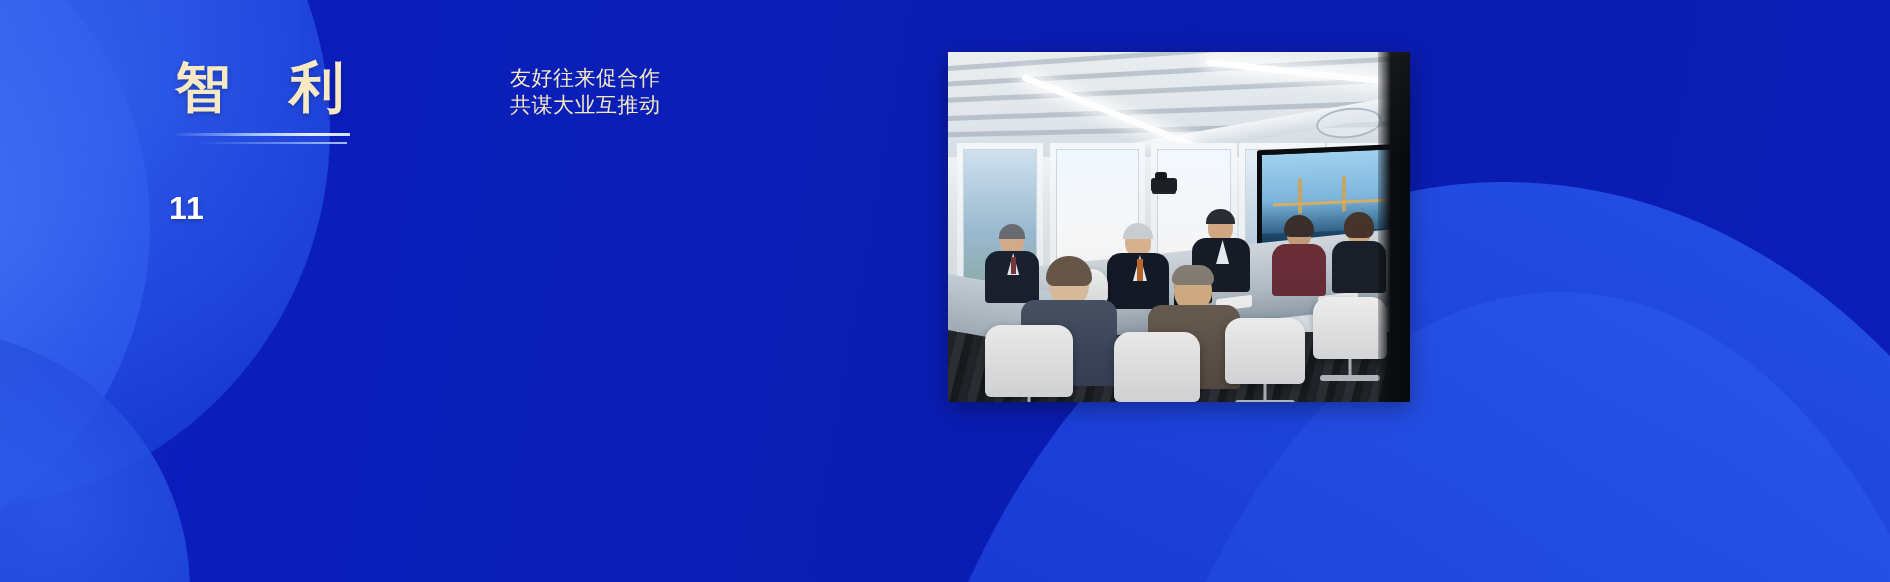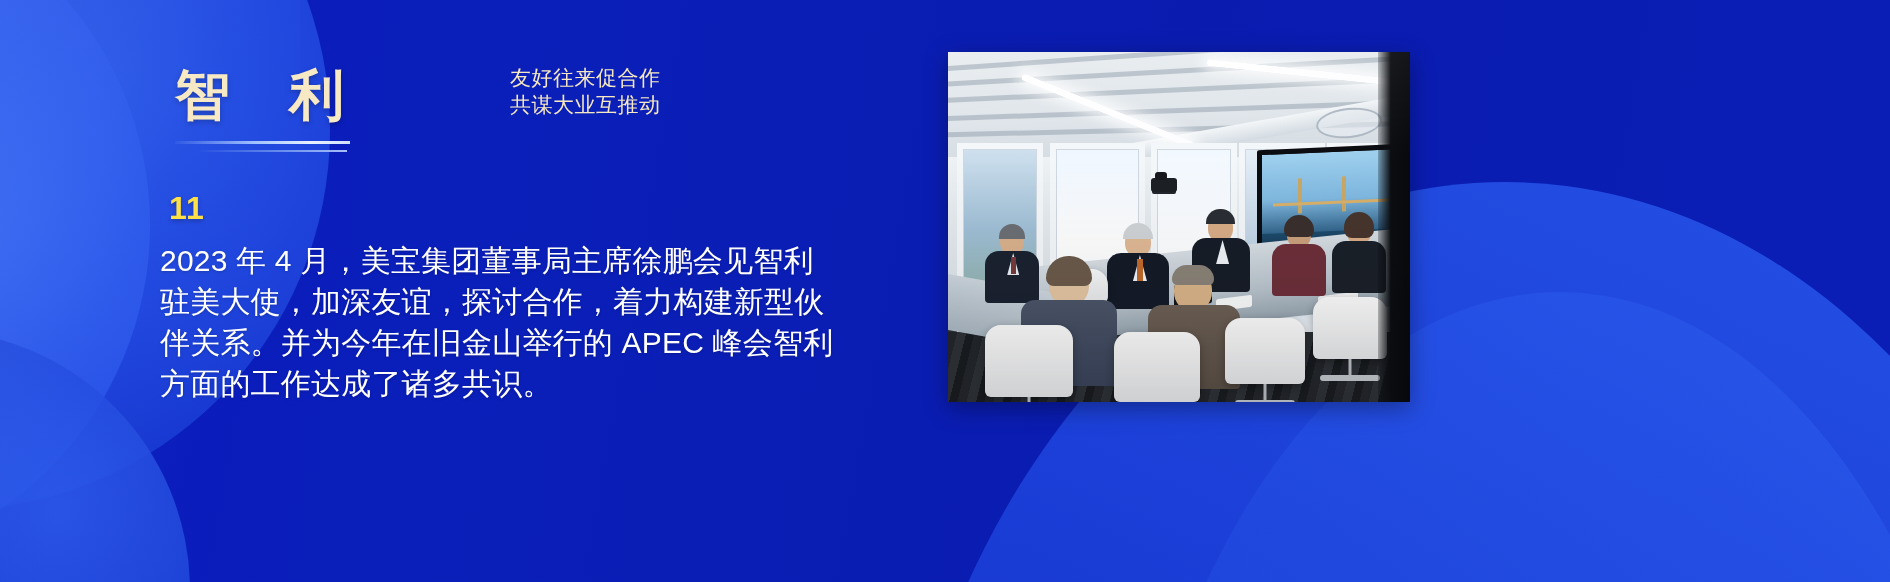--- a/index.html
+++ b/index.html
@@ -51,42 +51,41 @@
     background:linear-gradient(115deg,rgba(90,140,255,.30) 0%,rgba(60,110,250,.10) 45%,rgba(10,31,181,0) 70%);
     pointer-events:none;
   }
 
   
   .title-block{position:absolute;left:175px;top:57px;}
   .title{
     color:#f7e9c4;font-size:55px;font-weight:bold;letter-spacing:22px;
     line-height:60px;text-shadow:0 2px 5px rgba(0,0,0,.25);
     font-family:"Liberation Sans","DejaVu Sans",sans-serif;
-    margin-top:8px;
   }
   .title-rule{
     margin-top:16px;width:175px;height:3px;
     background:linear-gradient(90deg,rgba(200,220,255,.05) 0%,#9fc0ff 45%,#e9f1ff 78%,#cfe0ff 100%);
   }
   .title-rule2{
     margin-top:6px;margin-left:22px;width:150px;height:2px;
     background:linear-gradient(90deg,rgba(200,220,255,0) 0%,#6e93ee 55%,#b9d0ff 100%);
     opacity:.9;
   }
 
   .subtitle{
     position:absolute;left:510px;top:64px;
     color:#f6e8c2;font-size:21px;line-height:27px;font-weight:500;
     letter-spacing:.5px;white-space:pre-line;
   }
 
   
   .item-number{
     position:absolute;left:169px;top:190px;
-    color:#fde047;font-size:32px;font-weight:bold;letter-spacing:1px;
+    color:#ffffff;font-size:32px;font-weight:bold;letter-spacing:1px;
     text-shadow:0 2px 4px rgba(0,0,0,.25);
   }
   .paragraph{
     position:absolute;left:160px;top:240px;width:680px;
     color:#ffffff;font-size:30px;line-height:41px;font-weight:500;
     letter-spacing:.2px;text-shadow:0 1px 3px rgba(0,0,0,.2);
   }
 
   
   .photo-wrap{
@@ -282,21 +281,20 @@
   <div class="title-block">
     <div class="title">智 利</div>
     <div class="title-rule"></div>
     <div class="title-rule2"></div>
   </div>
 
   <div class="subtitle">友好往来促合作
 共谋大业互推动</div>
 
   <div class="item-number">11</div>
-  <div class="paragraph">2023 年 4 月，美宝集团董事局主席徐鹏会见智利驻美大使，加深友谊，探讨合作，着力构建新型伙伴关系。并为今年在旧金山举行的 APEC 峰会智利方面的工作达成了诸多共识。</div>
 
   <div class="photo-wrap">
     <div class="photo">
 
       <div class="p-ceiling">
         <div class="beam"></div>
         <div class="beam"></div>
         <div class="beam"></div>
         <div class="beam"></div>
         <div class="beam"></div>

